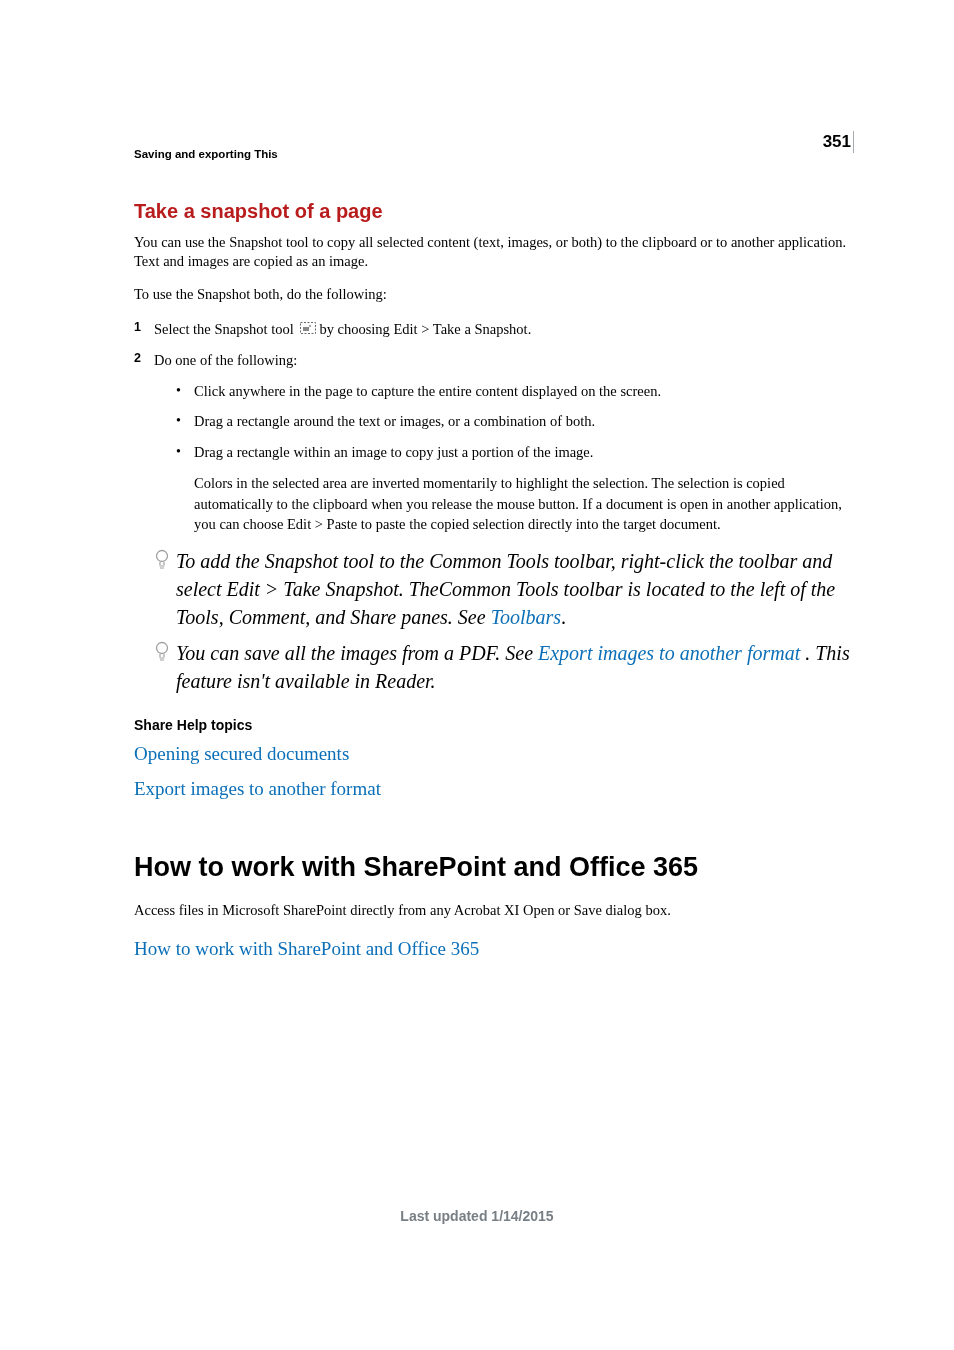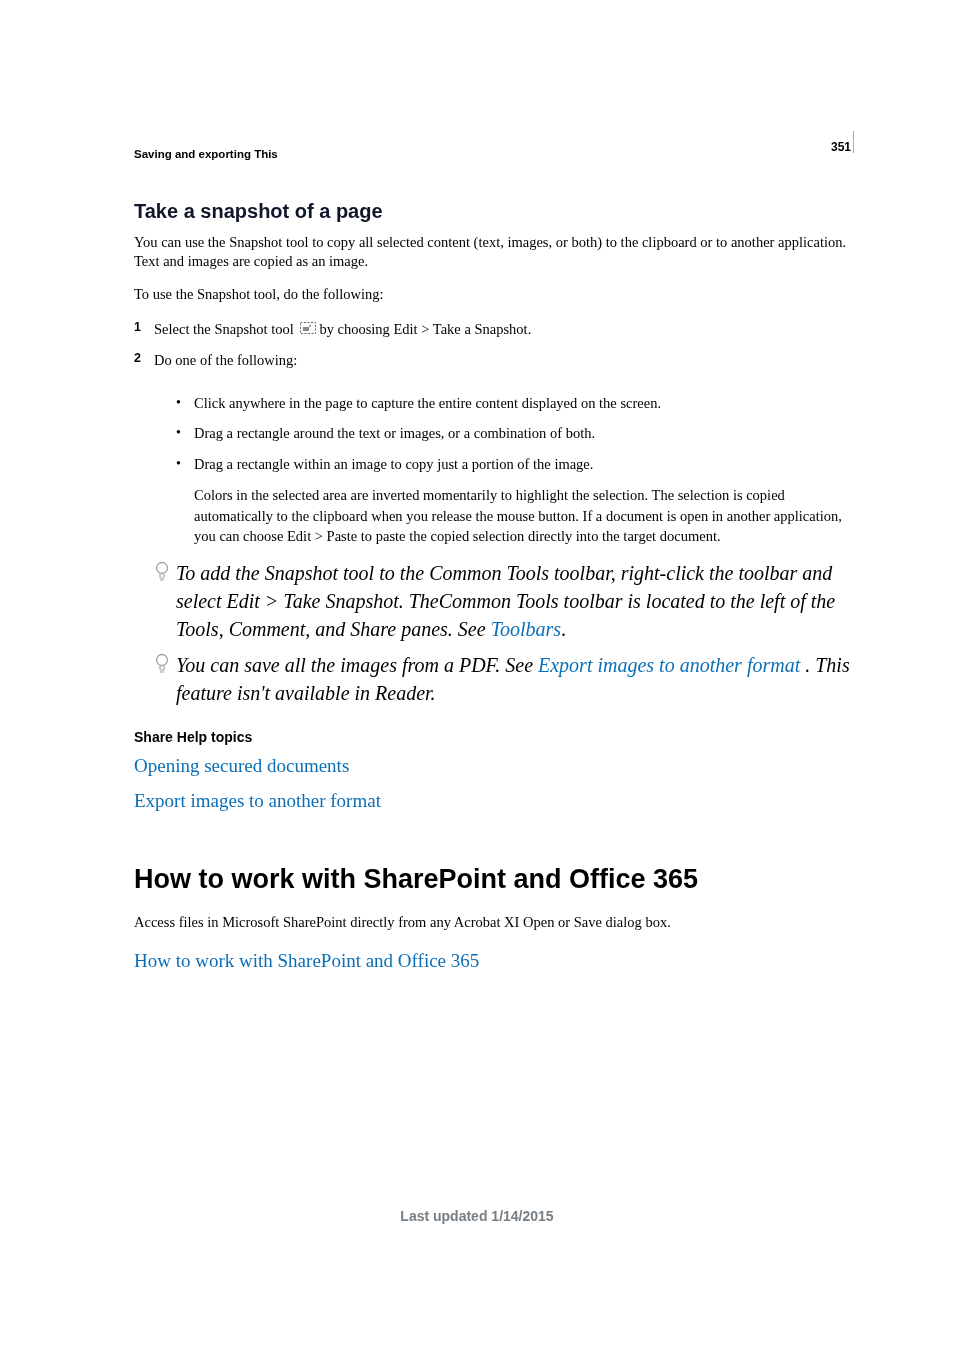--- a/index.html
+++ b/index.html
@@ -6,24 +6,24 @@
     body {
       background: #ffffff;
       font-family: "Minion Pro", Georgia, "Times New Roman", serif;
       color: #000000;
       width: 954px;
       height: 1350px;
       position: relative;
     }
     .page-number {
       position: absolute;
-      top: 140px;
+      top: 132px;
       right: 103px;
       font-family: "Myriad Pro", Arial, sans-serif;
-      font-size: 12px;
+      font-size: 17px;
       font-weight: bold;
       color: #000000;
     }
     .page-header {
       position: absolute;
       top: 148px;
       left: 134px;
       font-family: "Myriad Pro", Arial, sans-serif;
       font-size: 11.5px;
       font-weight: bold;
@@ -40,21 +40,21 @@
     .content-area {
       position: absolute;
       top: 200px;
       left: 134px;
       width: 720px;
     }
     h2.section-heading {
       font-family: "Myriad Pro", Arial, sans-serif;
       font-size: 20px;
       font-weight: bold;
-      color: #0f172a;
+      color: #b91c1c;
       margin-bottom: 10px;
     }
     h1.chapter-heading {
       font-family: "Myriad Pro", Arial, sans-serif;
       font-size: 27px;
       font-weight: bold;
       color: #000000;
       margin-top: 48px;
       margin-bottom: 18px;
     }
@@ -79,21 +79,21 @@
       position: absolute;
       left: 0;
       top: 0;
       font-family: "Myriad Pro", Arial, sans-serif;
       font-weight: bold;
       font-size: 12.5px;
     }
     ul.bulleted {
       list-style: none;
       margin-left: 22px;
-      margin-top: 20px;
+      margin-top: 8px;
     }
     ul.bulleted > li {
       font-size: 14.5px;
       line-height: 1.55;
       padding-left: 18px;
       margin-bottom: 8px;
       position: relative;
     }
     ul.bulleted > li::before {
       content: "•";
@@ -173,21 +173,21 @@
 <div class="vrule"></div>
 <div class="page-header">Saving and exporting This</div>
 
 <div class="content-area">
 
   <h2 class="section-heading">Take a snapshot of a page</h2>
 
   <p>You can use the Snapshot tool to copy all selected content (text, images, or both) to the clipboard or to another application. Text and images are copied as an image.</p>
 
 
-  <p>To use the Snapshot tool, do the following:</p>
+  <p>To use the Snapshot both, do the following:</p>
 
   <ol class="numbered">
     <li>
       <span class="num">1</span>
       <span>Select the Snapshot tool </span><span class="icon-box"><svg width="18" height="14" viewBox="0 0 18 14">
             <rect x="1.5" y="1.5" width="15" height="11" fill="none" stroke="#666" stroke-width="1" stroke-dasharray="2,1.5"></rect>
             <rect x="4" y="6" width="6" height="4" fill="#888"></rect>
             <circle cx="11" cy="5" r="1.2" fill="#aaa"></circle>
           </svg></span><span>by choosing Edit &gt; Take a Snapshot.</span>
     </li>

